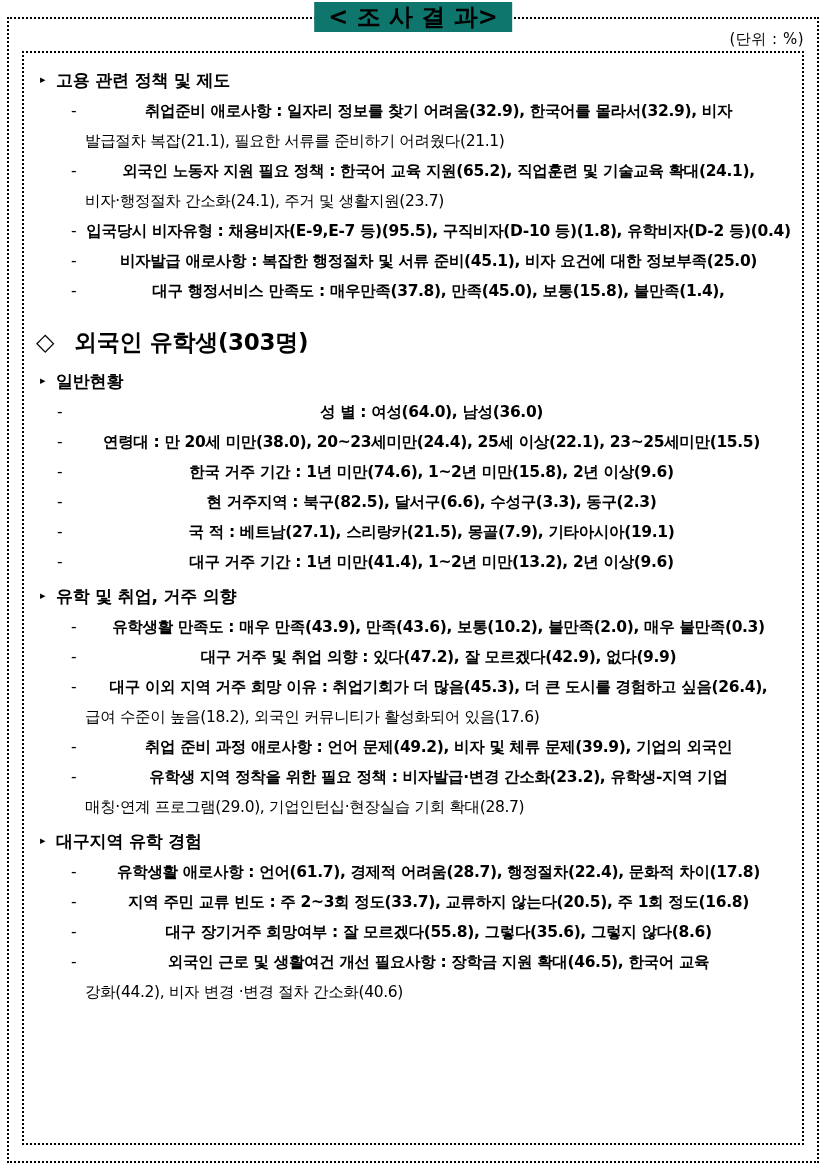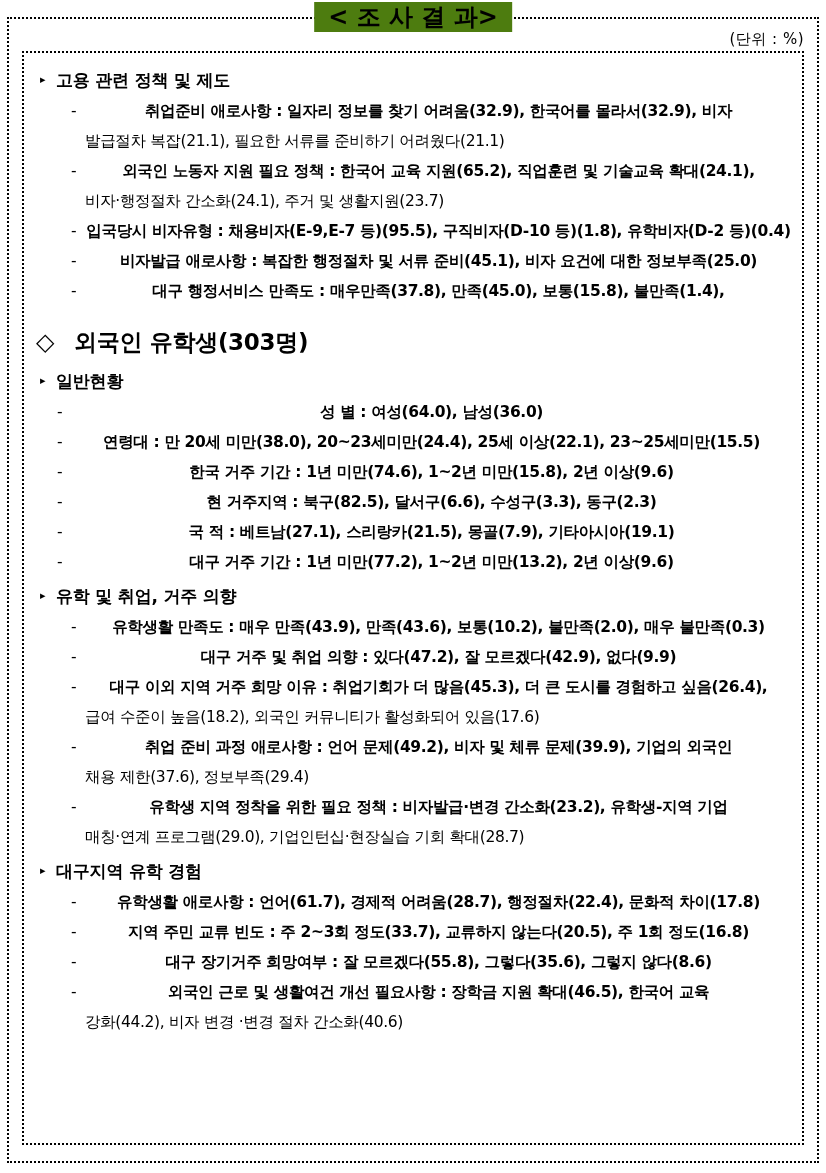--- a/index.html
+++ b/index.html
@@ -26,21 +26,21 @@
     border: 2px dotted #000;
     box-sizing: border-box;
   }
 
   
   .doc-title {
     position: absolute;
     left: 50%;
     transform: translateX(-50%);
     top: 2px;
-    background: #4d7c0f;
+    background: #0f766e;
     padding: 0 14px;
     font-size: 24px;
     font-weight: bold;
     letter-spacing: 0px;
     white-space: nowrap;
     line-height: 30px;
     z-index: 5;
   }
 
   .unit-note {
@@ -203,21 +203,21 @@
     <div class="item ind-b">
       <span class="dash">-</span>
       <span class="body lbl">현 거주지역 : 북구(82.5), 달서구(6.6), 수성구(3.3), 동구(2.3)</span>
     </div>
     <div class="item ind-b">
       <span class="dash">-</span>
       <span class="body lbl">국 적 : 베트남(27.1), 스리랑카(21.5), 몽골(7.9), 기타아시아(19.1)</span>
     </div>
     <div class="item ind-b">
       <span class="dash">-</span>
-      <span class="body lbl">대구 거주 기간 : 1년 미만(77.2), 1~2년 미만(13.2), 2년 이상(9.6)</span>
+      <span class="body lbl">대구 거주 기간 : 1년 미만(41.4), 1~2년 미만(13.2), 2년 이상(9.6)</span>
     </div>
 
     <div class="sec-head">
       <span class="tri">▸</span>
       <span>유학 및 취업, 거주 의향</span>
     </div>
 
     <div class="item ind-a">
       <span class="dash">-</span>
       <span class="body lbl">유학생활 만족도 : 매우 만족(43.9), 만족(43.6), 보통(10.2), 불만족(2.0), 매우 불만족(0.3)</span>
@@ -227,21 +227,20 @@
       <span class="body lbl">대구 거주 및 취업 의향 : 있다(47.2), 잘 모르겠다(42.9), 없다(9.9)</span>
     </div>
     <div class="item ind-a">
       <span class="dash">-</span>
       <span class="body lbl">대구 이외 지역 거주 희망 이유 : 취업기회가 더 많음(45.3), 더 큰 도시를 경험하고 싶음(26.4),</span>
       <span class="wrap2">급여 수준이 높음(18.2), 외국인 커뮤니티가 활성화되어 있음(17.6)</span>
     </div>
     <div class="item ind-a">
       <span class="dash">-</span>
       <span class="body lbl">취업 준비 과정 애로사항 : 언어 문제(49.2), 비자 및 체류 문제(39.9), 기업의 외국인</span>
-      <span class="wrap2">채용 제한(37.6), 정보부족(29.4)</span>
     </div>
     <div class="item ind-a">
       <span class="dash">-</span>
       <span class="body lbl">유학생 지역 정착을 위한 필요 정책 : 비자발급·변경 간소화(23.2), 유학생-지역 기업</span>
       <span class="wrap2">매칭·연계 프로그램(29.0), 기업인턴십·현장실습 기회 확대(28.7)</span>
     </div>
 
     <div class="sec-head">
       <span class="tri">▸</span>
       <span>대구지역 유학 경험</span>

